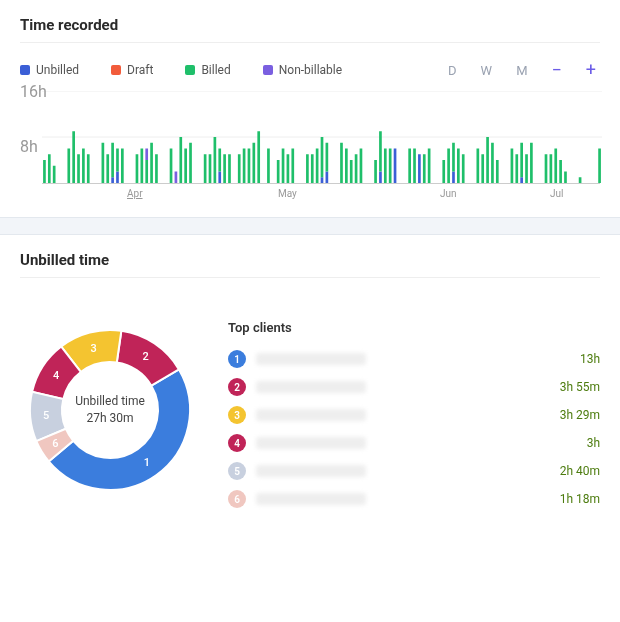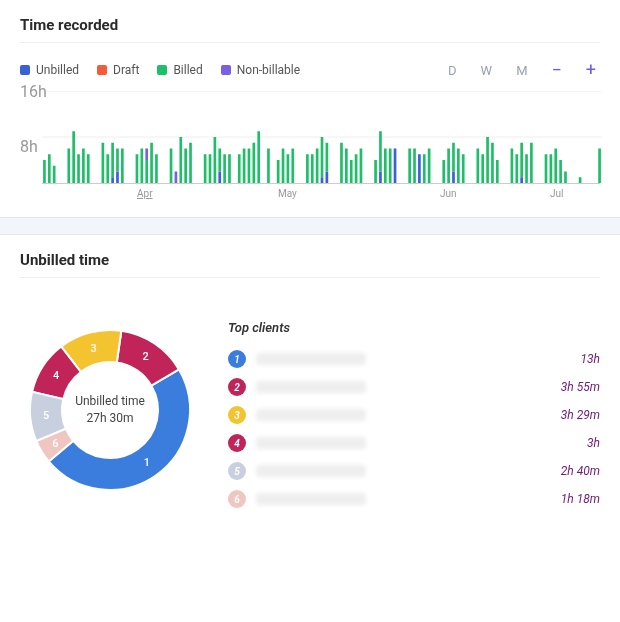--- a/index.html
+++ b/index.html
@@ -13,21 +13,21 @@
   .section { padding: 16px 20px; }
   .section-title { font-size: 15px; font-weight: 700; color: #2a2a2a; margin-bottom: 8px; }
   .divider { border-top: 1px solid #eee; margin: 6px 0 12px; }
   .band-divider { height: 18px; background: #f2f5f9; border-top: 1px solid #e3e8ee; border-bottom: 1px solid #e3e8ee; }
 
   
   .legend-row {
     display: flex; align-items: center; justify-content: space-between;
     padding: 4px 0 10px;
   }
-  .legend { display: flex; gap: 18px; align-items: center; }
+  .legend { display: flex; gap: 32px; align-items: center; }
   .legend-item { display: flex; align-items: center; gap: 6px; font-size: 12px; color: #555; }
   .swatch { width: 10px; height: 10px; border-radius: 2px; display: inline-block; }
   .controls { display: flex; align-items: center; gap: 16px; color: #9aa2b1; font-size: 13px; }
   .controls .btn { cursor: pointer; padding: 2px 4px; }
   .controls .pm { color: #6b5ce7; font-size: 18px; font-weight: 400; line-height: 1; }
 
   
   .chart-wrap { position: relative; padding-left: 22px; }
   .y-label { position: absolute; left: 0; font-size: 16px; color: #999; transform: translateY(-50%); }
   #bar-chart { display: block; }
@@ -40,36 +40,36 @@
   .donut-center {
     position: absolute; top: 50%; left: 50%; transform: translate(-50%, -50%);
     text-align: center; font-size: 12px; color: #444; line-height: 1.4;
   }
   .seg-label {
     position: absolute; width: 18px; height: 18px; border-radius: 50%;
     background: transparent; color: #fff; font-size: 11px; font-weight: 500;
     display: flex; align-items: center; justify-content: center;
     transform: translate(-50%, -50%);
   }
-  .clients { flex: 1; font-style: italic; }
+  .clients { flex: 1; }
   .clients-title { font-size: 13px; font-weight: 600; color: #333; margin-bottom: 10px; }
   .client-row {
     display: flex; align-items: center; gap: 10px;
     padding: 5px 0;
   }
   .rank-badge {
     width: 18px; height: 18px; border-radius: 50%; color: #fff;
     font-size: 10px; font-weight: 600; display: flex; align-items: center; justify-content: center;
     flex-shrink: 0;
   }
   .client-name {
     flex: 1; height: 12px; border-radius: 3px;
     background: #eee; filter: blur(2px); max-width: 110px;
   }
-  .client-time { color: #701a75; font-size: 12px; margin-left: auto; }
+  .client-time { color: #4d7c0f; font-size: 12px; margin-left: auto; }
 
   
   .c1 { background: #3b7ddd; }   
   .c2 { background: #c02458; }   
   .c3 { background: #f4c430; }   
   .c4 { background: #c02458; }   
   .c5 { background: #c8d0df; }   
   .c6 { background: #f0c7c0; }   
 
   .sw-unbilled { background: #3b5fd6; }
@@ -203,21 +203,21 @@
         <rect x="488.05" y="51.75" width="2.68" height="40.25" fill="#1fbf6a"></rect>
         <rect x="502.66" y="63.25" width="2.68" height="28.75" fill="#1fbf6a"></rect>
         <rect x="507.53" y="63.25" width="2.68" height="28.75" fill="#1fbf6a"></rect>
         <rect x="512.40" y="57.50" width="2.68" height="34.50" fill="#1fbf6a"></rect>
         <rect x="517.27" y="69.00" width="2.68" height="23.00" fill="#1fbf6a"></rect>
         <rect x="522.14" y="80.50" width="2.68" height="11.50" fill="#1fbf6a"></rect>
         <rect x="536.75" y="86.25" width="2.68" height="5.75" fill="#1fbf6a"></rect>
         <rect x="556.23" y="57.50" width="2.68" height="34.50" fill="#1fbf6a"></rect>
       </svg>
     <div class="x-axis" id="x-axis" style="position: relative; height: 18px;">
-        <span class="x-tick" style="position: absolute; left: 95px; text-decoration: underline;">Apr</span>
+        <span class="x-tick" style="position: absolute; left: 85px; text-decoration: underline;">Apr</span>
         <span class="x-tick" style="position: absolute; left: 236px;">May</span>
         <span class="x-tick" style="position: absolute; left: 398px;">Jun</span>
         <span class="x-tick" style="position: absolute; left: 508px;">Jul</span>
       </div>
   </div>
 </div>
 
 <div class="band-divider"></div>
 
 <div class="section">

